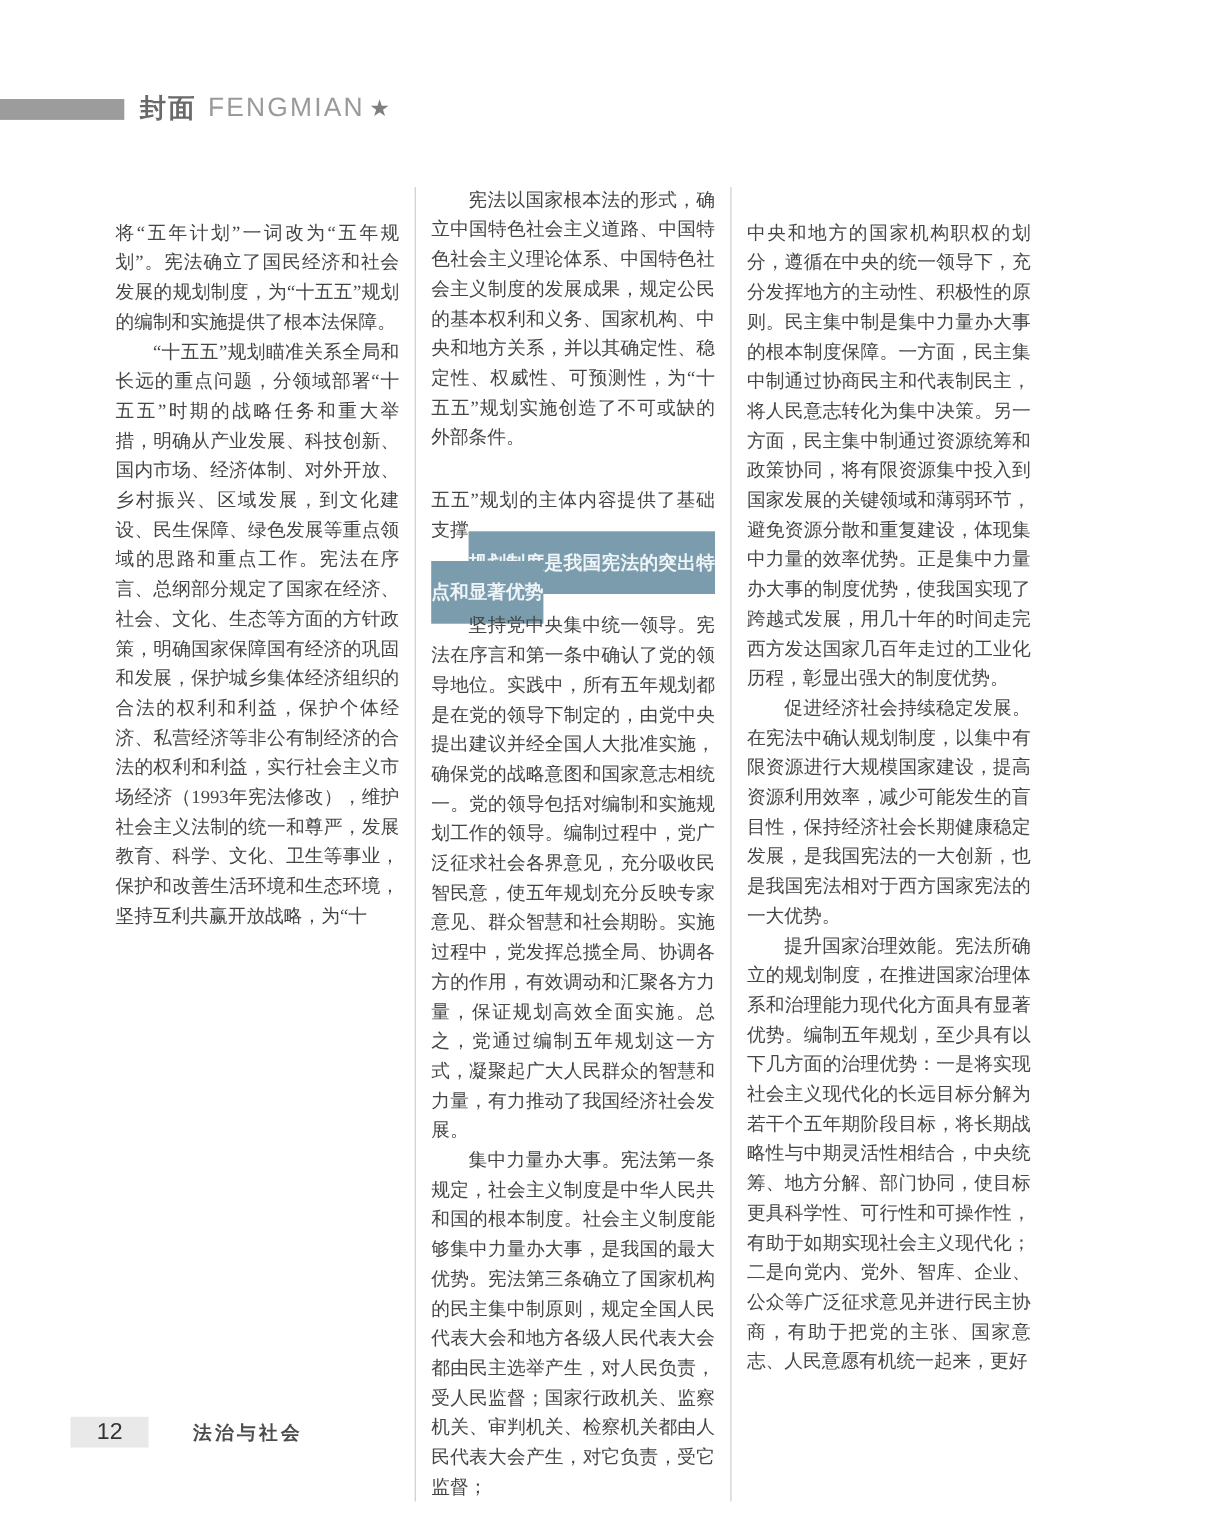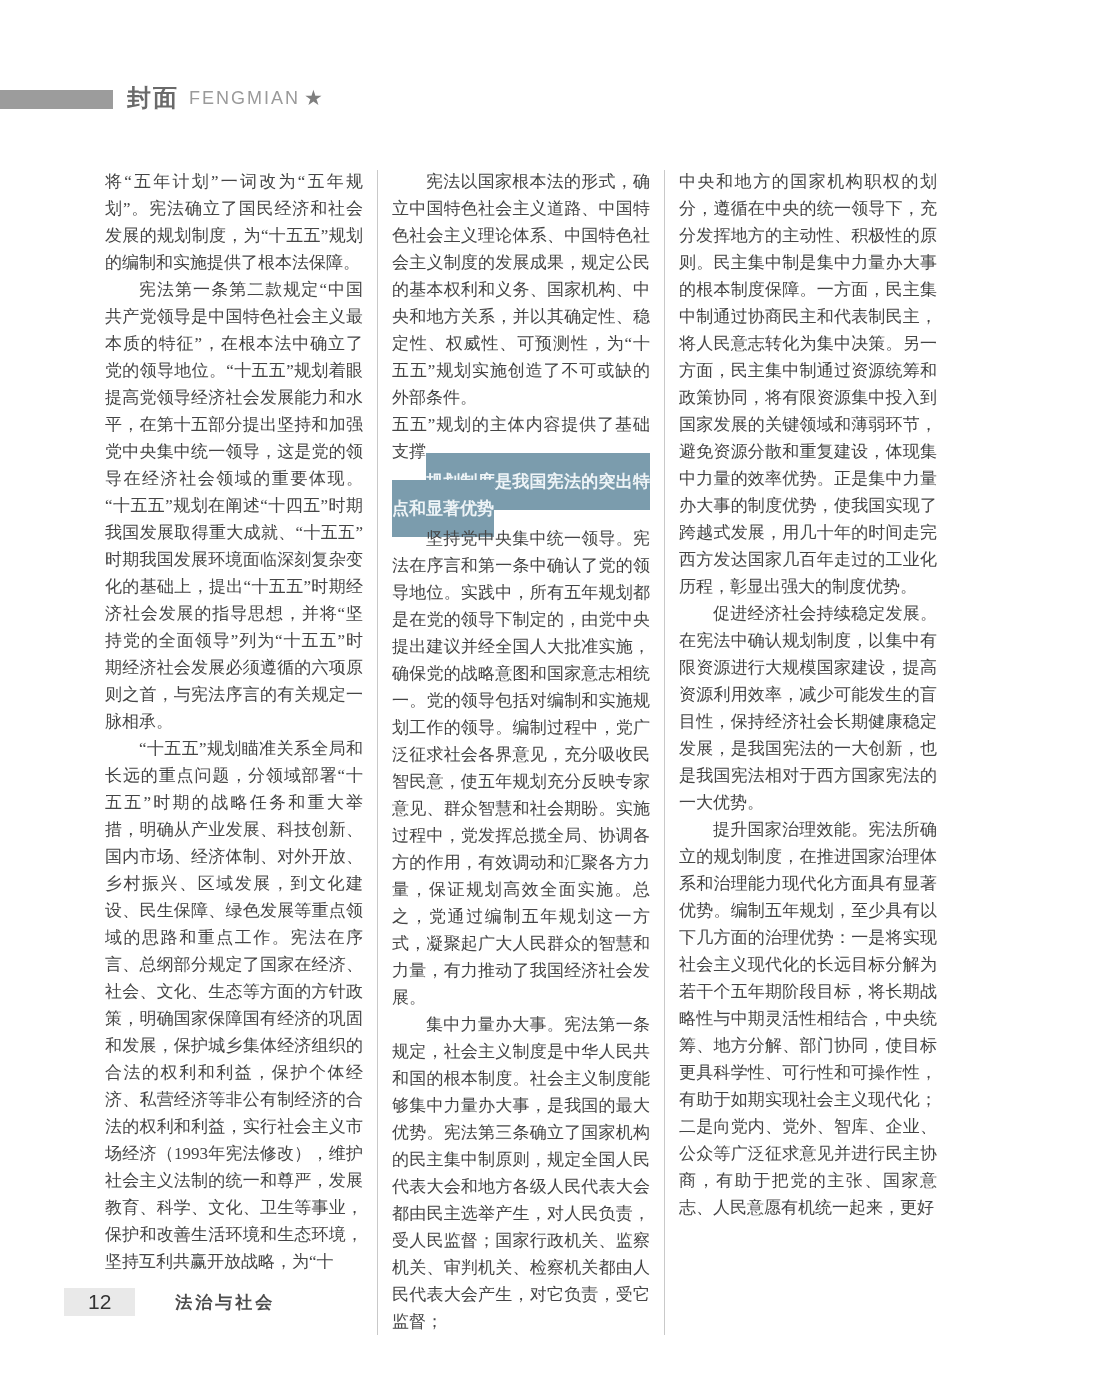--- a/index.html
+++ b/index.html
@@ -16,42 +16,42 @@
     width:113px;height:19px;
     background:#9c9c9c;
   }
   .header-title{
     position:absolute;left:127px;top:82px;
     display:flex;align-items:center;
     font-family:"Liberation Sans","DejaVu Sans",sans-serif;
     white-space:nowrap;
   }
   .header-title .cn{font-size:24px;font-weight:bold;color:#6a6a6a;letter-spacing:2px;}
-  .header-title .en{font-size:18px;color:#9a9a9a;margin-left:10px;letter-spacing:2px;}
+  .header-title .en{font-size:24px;color:#9a9a9a;margin-left:10px;letter-spacing:2px;}
   .header-title .star{font-size:21px;color:#7f7f7f;margin-left:4px;}
   
   .content{
     position:absolute;left:105px;top:168px;
     display:flex;
   }
   .col{
     width:258px;
     font-size:17px;
     line-height:27px;
     color:#454545;
     text-align:justify;
   }
   .divider{
     width:1px;
     background:#c9c9c9;
     align-self:stretch;
     margin:2px 14px 0 14px;
   }
   .para{margin:0;text-indent:2em;}
-  .para.no-indent{text-indent:0;}
+  .para.no-indent{text-indent:0;margin-top:30px;}
   .heading-para{margin:3px 0;font-weight:bold;}
   .hl{
     background:#7b9cad;
     color:#eef4f7;
     padding:19px 0;
   }
   
   .footer{
     position:absolute;left:64px;top:1288px;
     display:flex;align-items:center;
@@ -81,21 +81,20 @@
   <div class="header-title">
     <span class="cn">封面</span>
     <span class="en">FENGMIAN</span>
     <span class="star">★</span>
   </div>
 
   <main class="content">
 
     <section class="col">
       <p class="para no-indent">将“五年计划”一词改为“五年规划”。宪法确立了国民经济和社会发展的规划制度，为“十五五”规划的编制和实施提供了根本法保障。</p>
-      <p class="para">宪法第一条第二款规定“中国共产党领导是中国特色社会主义最本质的特征”，在根本法中确立了党的领导地位。“十五五”规划着眼提高党领导经济社会发展能力和水平，在第十五部分提出坚持和加强党中央集中统一领导，这是党的领导在经济社会领域的重要体现。“十五五”规划在阐述“十四五”时期我国发展取得重大成就、“十五五”时期我国发展环境面临深刻复杂变化的基础上，提出“十五五”时期经济社会发展的指导思想，并将“坚持党的全面领导”列为“十五五”时期经济社会发展必须遵循的六项原则之首，与宪法序言的有关规定一脉相承。</p>
       <p class="para">“十五五”规划瞄准关系全局和长远的重点问题，分领域部署“十五五”时期的战略任务和重大举措，明确从产业发展、科技创新、国内市场、经济体制、对外开放、乡村振兴、区域发展，到文化建设、民生保障、绿色发展等重点领域的思路和重点工作。宪法在序言、总纲部分规定了国家在经济、社会、文化、生态等方面的方针政策，明确国家保障国有经济的巩固和发展，保护城乡集体经济组织的合法的权利和利益，保护个体经济、私营经济等非公有制经济的合法的权利和利益，实行社会主义市场经济（1993年宪法修改），维护社会主义法制的统一和尊严，发展教育、科学、文化、卫生等事业，保护和改善生活环境和生态环境，坚持互利共赢开放战略，为“十</p>
     </section>
 
     <div class="divider"></div>
 
     <section class="col">
       <p class="para">宪法以国家根本法的形式，确立中国特色社会主义道路、中国特色社会主义理论体系、中国特色社会主义制度的发展成果，规定公民的基本权利和义务、国家机构、中央和地方关系，并以其确定性、稳定性、权威性、可预测性，为“十五五”规划实施创造了不可或缺的外部条件。</p>
       <p class="para no-indent">五五”规划的主体内容提供了基础支撑。</p>
       <p class="para heading-para"><span class="hl">规划制度是我国宪法的突出特点和显著优势</span></p>
       <p class="para">坚持党中央集中统一领导。宪法在序言和第一条中确认了党的领导地位。实践中，所有五年规划都是在党的领导下制定的，由党中央提出建议并经全国人大批准实施，确保党的战略意图和国家意志相统一。党的领导包括对编制和实施规划工作的领导。编制过程中，党广泛征求社会各界意见，充分吸收民智民意，使五年规划充分反映专家意见、群众智慧和社会期盼。实施过程中，党发挥总揽全局、协调各方的作用，有效调动和汇聚各方力量，保证规划高效全面实施。总之，党通过编制五年规划这一方式，凝聚起广大人民群众的智慧和力量，有力推动了我国经济社会发展。</p>

